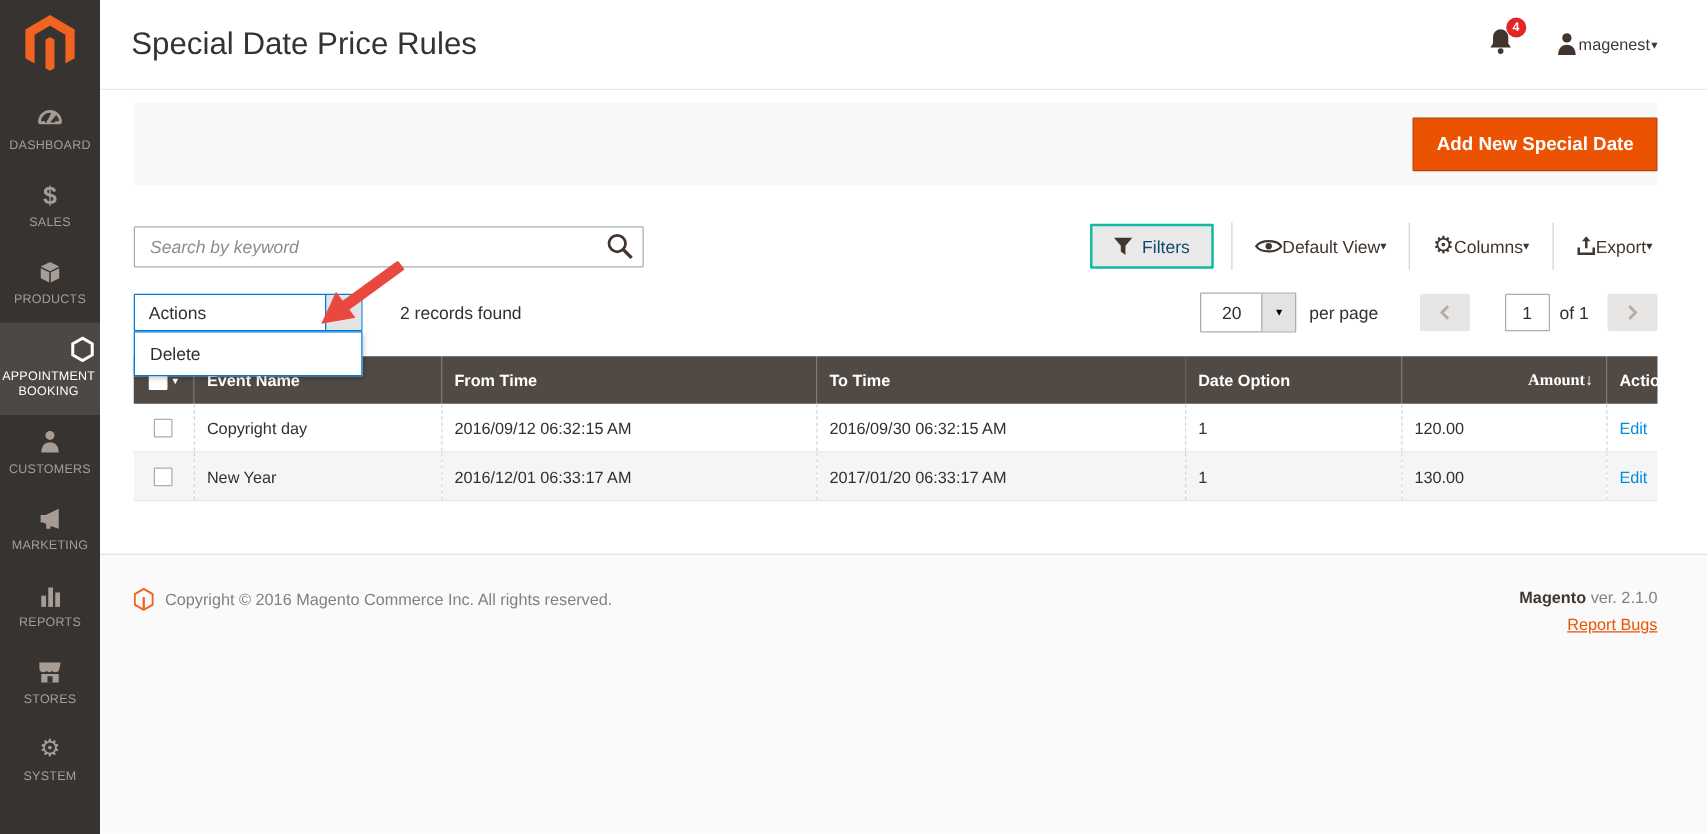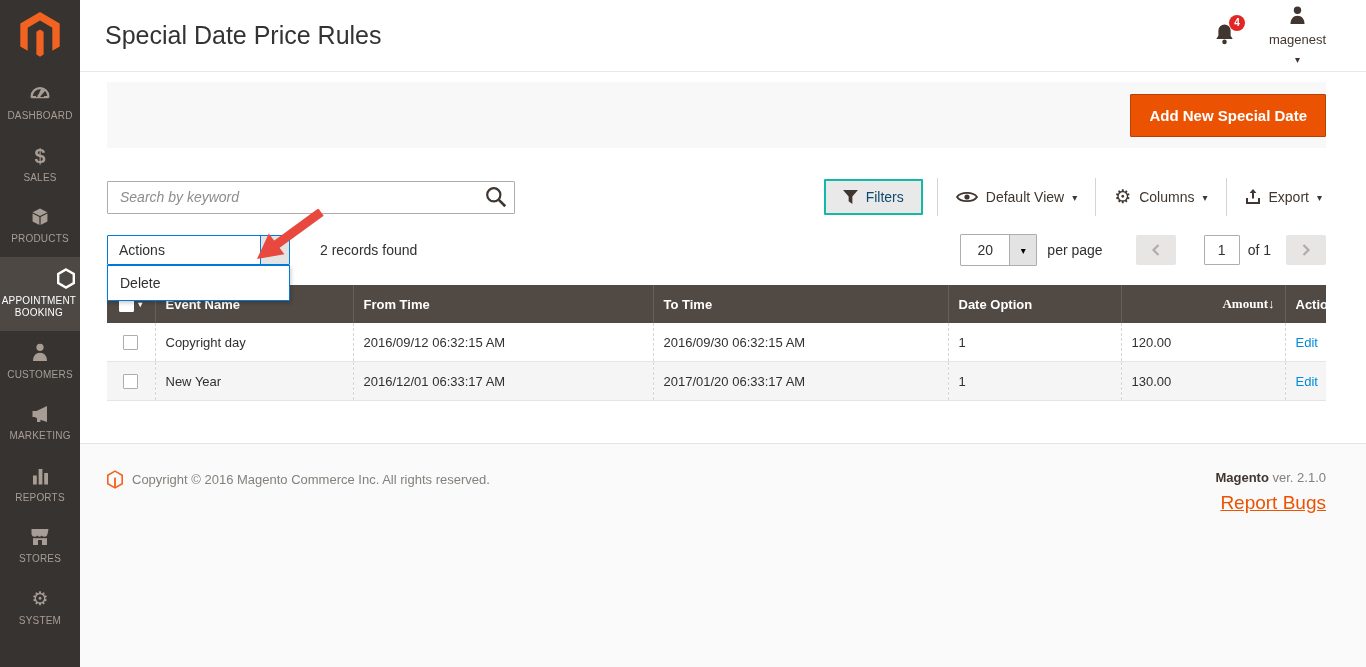--- a/index.html
+++ b/index.html
@@ -24,21 +24,21 @@
   .main { margin-left:80px; width:1286px; min-height:667px; display:flex; flex-direction:column; }
 
   .page-header { height:72px; display:flex; align-items:center; justify-content:space-between;
     padding:0 40px 0 25px; border-bottom:1px solid #e9e9e9; background:#fff; }
   .page-title { font-size:25px; font-weight:300; color:#333; }
   .header-right { display:flex; align-items:center; gap:34px; }
   .bell-wrap { position:relative; cursor:pointer; }
   .badge { position:absolute; top:-7px; right:-10px; min-width:16px; height:16px; border-radius:8px;
     background:#e22626; color:#fff; font-size:10px; font-weight:bold; display:flex;
     align-items:center; justify-content:center; padding:0 3px; }
-  .user-wrap { display:flex; align-items:center; gap:7px; cursor:pointer;flex-direction:column; }
+  .user-wrap { display:flex; align-items:center; gap:1px; cursor:pointer; }
   .user-name { font-size:13px; color:#41362f; }
   .caret { font-size:10px; color:#41362f; }
 
   .content { padding:0 40px 0 27px; background:#fff; flex:0 0 auto; }
 
   .action-band { margin-top:10px; background:#f8f8f8; height:66px; display:flex;
     align-items:center; justify-content:flex-end; padding:0 0; }
   .btn-primary { background:#eb5202; color:#fff; border:1px solid #b74002; border-radius:1px;
     font-size:15px; font-weight:bold; padding:12px 18px; cursor:pointer;
     font-family:"Liberation Sans", sans-serif; }
@@ -49,21 +49,21 @@
     padding:0 40px 0 12px; font-size:14px; font-style:italic; color:#0369a1;
     font-family:"Liberation Sans", sans-serif; }
   .search-input::placeholder { color:#8d8d8d; font-style:italic; }
   .search-btn { position:absolute; right:8px; top:5px; background:none; border:none; cursor:pointer; }
 
   .view-controls { display:flex; align-items:center; }
   .vc-sep { width:1px; height:38px; background:#d4d4d4; margin:0 14px; }
   .filters-btn { display:flex; align-items:center; gap:8px; background:#e9e9e9;
     border:2px solid #14b8a6; border-radius:1px; padding:8px 17px; font-size:14px;
     color:#0c4a6e; cursor:pointer; font-family:"Liberation Sans", sans-serif;text-align:right; }
-  .vc-item { display:flex; align-items:center; gap:8px; font-size:14px; color:#41362f;
+  .vc-item { display:flex; align-items:center; gap:0; font-size:14px; color:#41362f;
     cursor:pointer; background:none; border:none; padding:6px 4px; font-family:"Liberation Sans", sans-serif; }
 
   .grid-controls { margin-top:18px; display:flex; align-items:center; position:relative; }
   .actions-wrap { position:relative; }
   .actions-select { display:flex; align-items:stretch; border:1px solid #007bdb; border-radius:1px;
     height:30px; width:183px; background:#fff; cursor:pointer; }
   .actions-label { flex:1; display:flex; align-items:center; padding-left:11px; font-size:14px; color:#303030; }
   .actions-toggle { width:29px; background:#e3e3e3; border-left:1px solid #007bdb; display:flex;
     align-items:center; justify-content:center; font-size:9px; color:#000; cursor:pointer; }
   .actions-dropdown { position:absolute; top:30px; left:0; width:183px; background:#fff;
@@ -109,21 +109,21 @@
 
   
   .spacer { flex:1 1 auto; background:#fff; min-height:30px; }
   .footer { border-top:1px solid #e3e3e3; background:#fafafa; padding:26px 40px 20px 27px;
     display:flex; justify-content:space-between; align-items:flex-start; height:224px; }
   .foot-left { display:flex; align-items:center; gap:9px; }
   .copyright { font-size:13px; color:#85807b; }
   .foot-right { text-align:right; }
   .ver-line { font-size:13px; color:#85807b; }
   .ver-brand { font-weight:bold; color:#41362f; }
-  .report-link { display:inline-block; margin-top:7px; font-size:19px; color:#eb5202;
+  .report-link { display:inline-block; margin-top:7px; font-size:13px; color:#eb5202;
     text-decoration:underline; cursor:pointer; }
 
   .red-arrow { position:absolute; left:140px; top:-26px; z-index:7; pointer-events:none; }
 </style>
 </head>
 <body>
 
 <div class="sidebar">
   <span class="logo">
     <svg width="40" height="46" viewBox="0 0 24 28">

